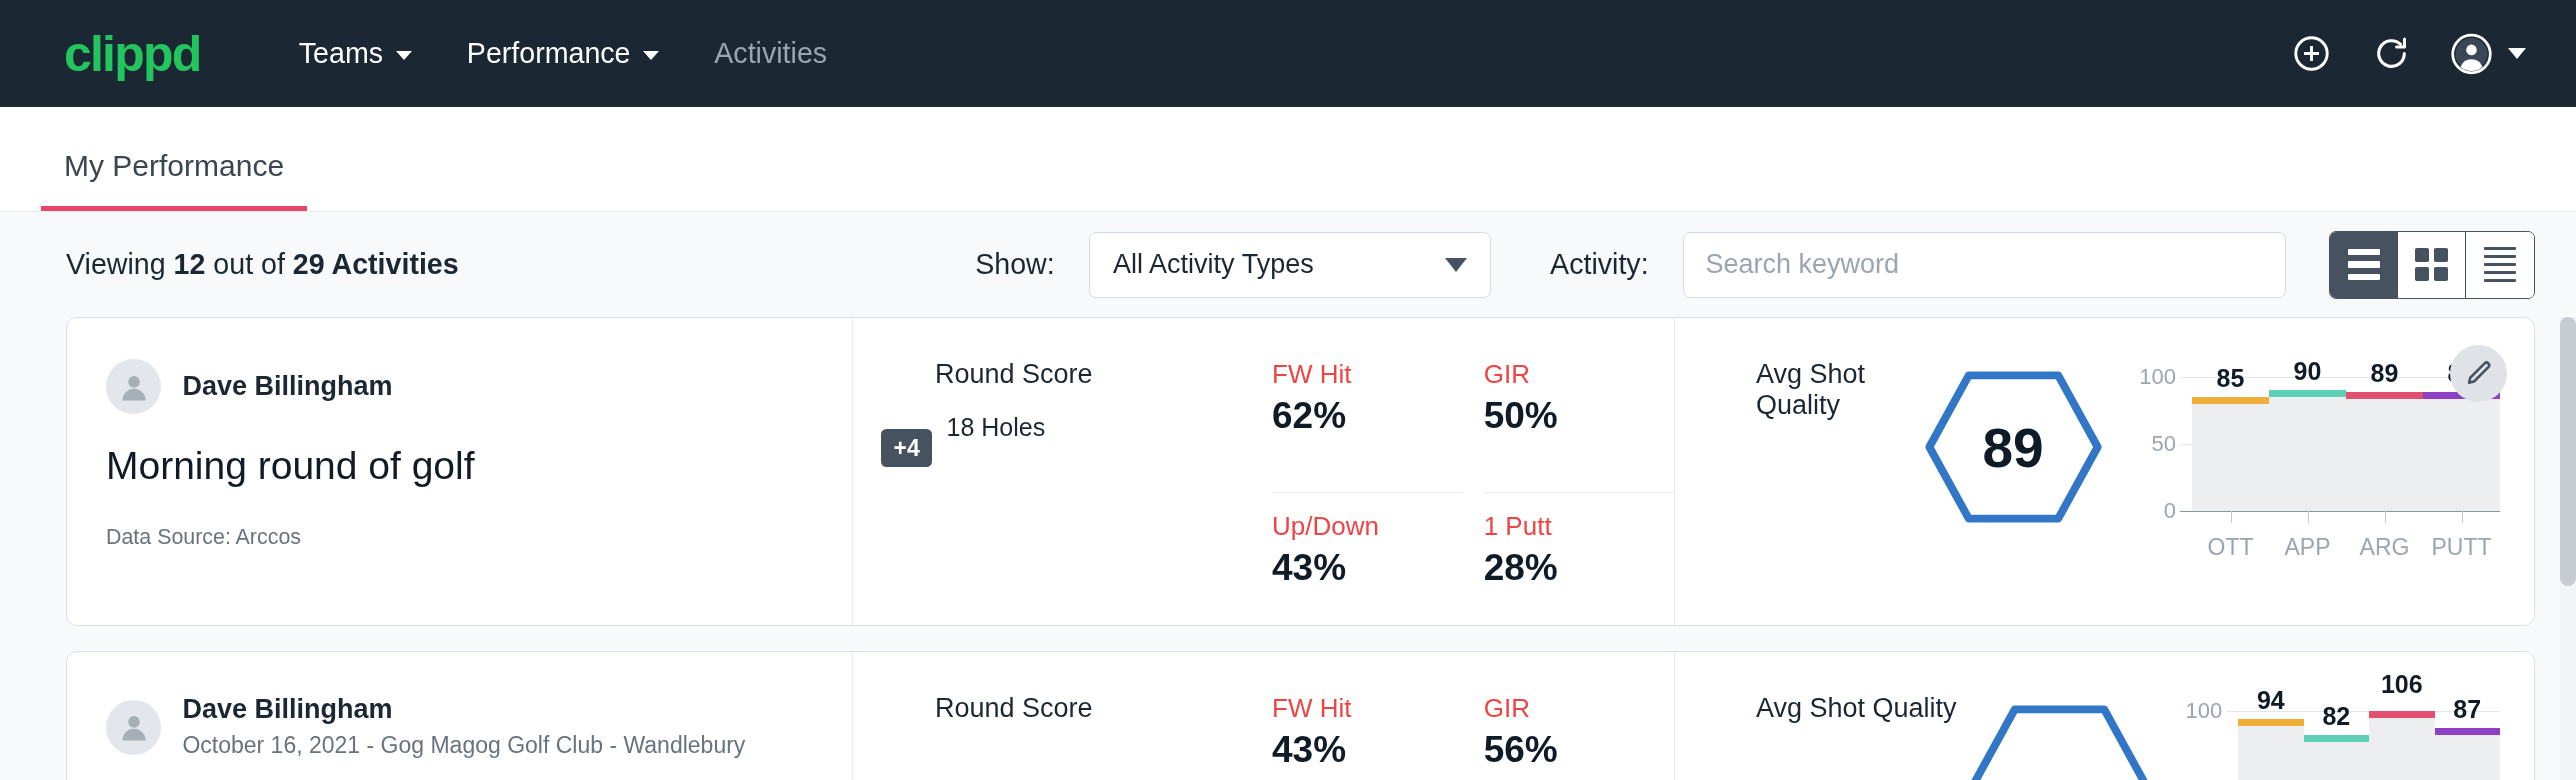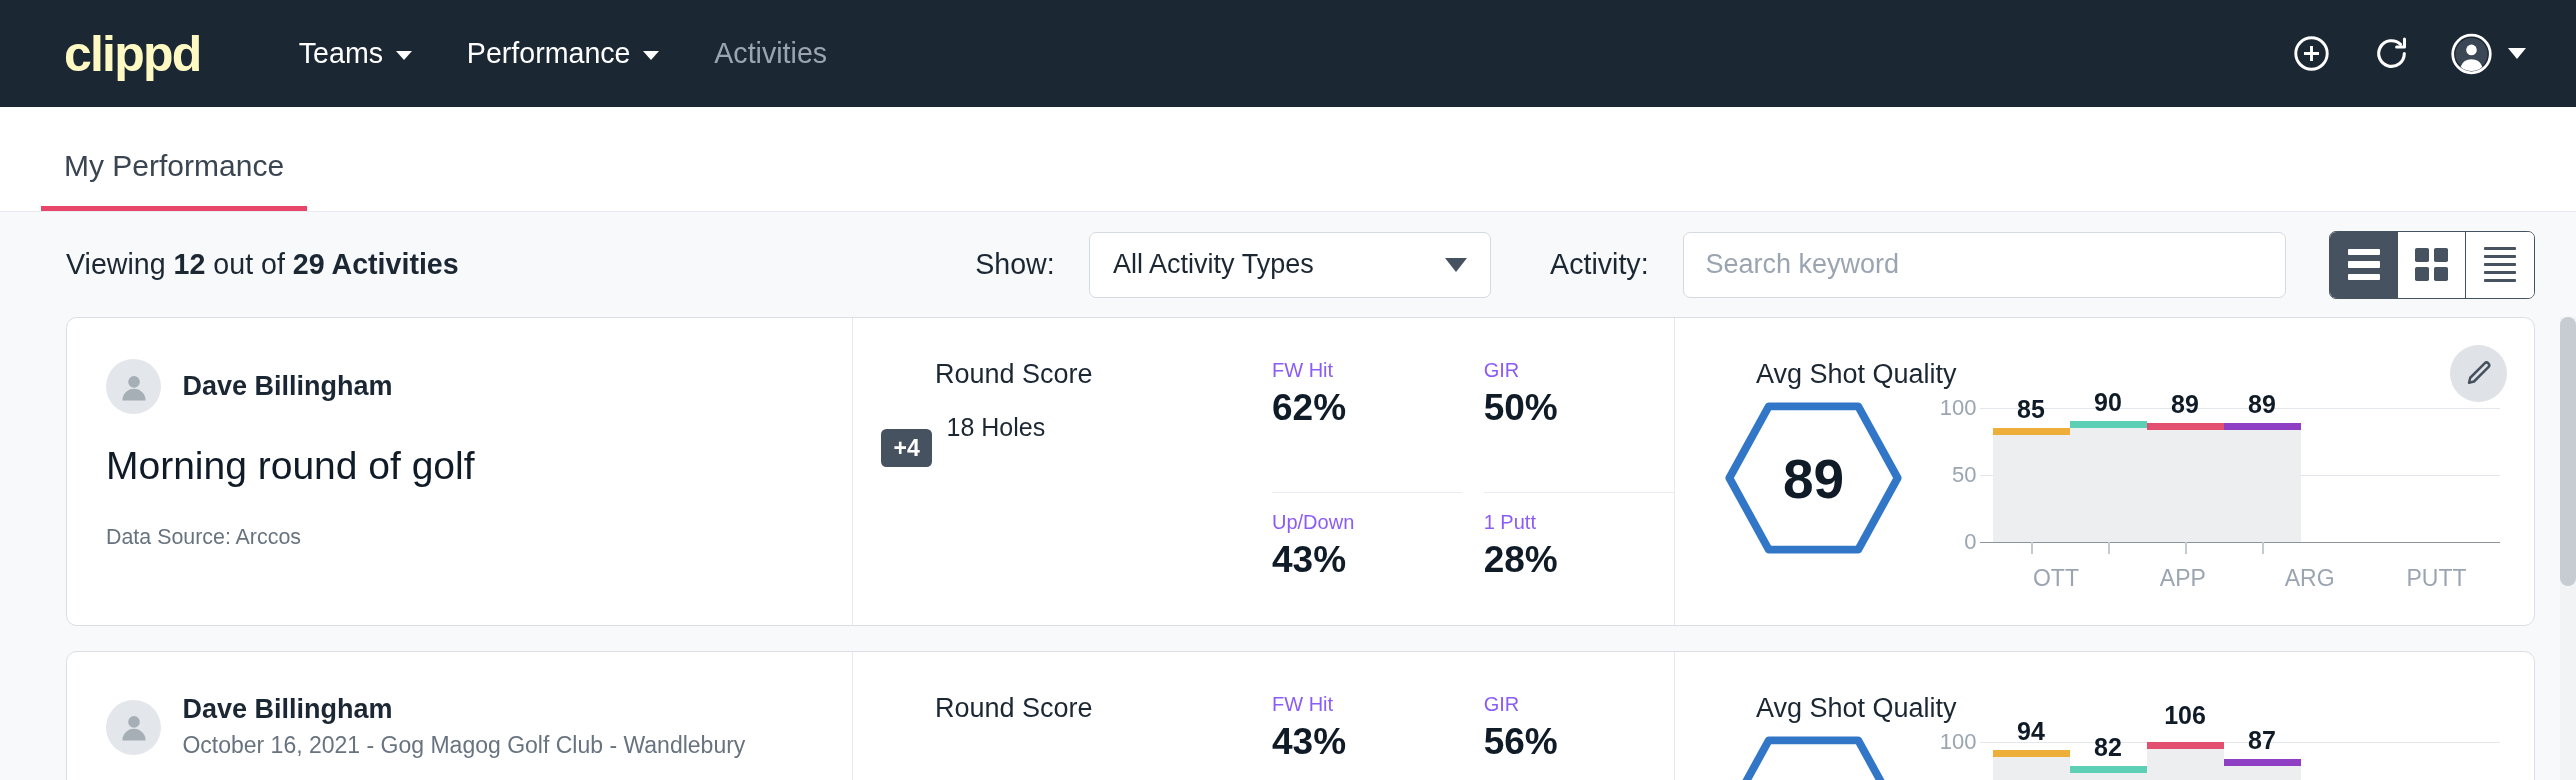--- a/index.html
+++ b/index.html
@@ -14,21 +14,21 @@
   .topnav {
     height: 107px;
     background: #1b2733;
     display: flex;
     align-items: center;
     padding: 0 50px 0 64px;
   }
   .logo {
     font-size: 50px;
     font-weight: 700;
-    color: #fef9c3;
+    color: #22c55e;
     letter-spacing: -1.8px;
     line-height: 1;
     margin-right: 77px;
     user-select: none;
   }
   .nav-items { display: flex; align-items: center; gap: 12.5px; }
   .nav-item {
     display: flex; align-items: center; gap: 12.5px;
     padding: 10.7px 21.4px;
     font-size: 28.6px;
@@ -215,29 +215,29 @@
     padding: 41px 0 0 0;
     flex-shrink: 0;
     display: grid;
     grid-template-columns: 1fr 1fr;
     grid-template-rows: auto auto;
     column-gap: 21.4px;
   }
   .stat { padding-right: 21.4px; }
   .stat.top { border-bottom: 0.9px solid #e8ebef; padding-bottom: 18px; }
   .stat.bot { padding-top: 18px; }
-  .stat-l { font-size: 20px; color: #8b5cf6; }
+  .stat-l { font-size: 26px; color: #ef4444; }
   .stat-v { font-size: 37px; font-weight: 700; color: #0f1b27; margin-top: 5.4px; }
 
   .col-quality {
     flex: 1;
     padding: 41px 0 0 36px;
     border-left: 0.9px solid #e4e9ed;
     display: flex;
-    flex-direction: column;
+    flex-direction: row;
   }
   .qualrow { display: flex; align-items: flex-start; margin-top: 5.4px; flex: 1; }
   .hexwrap { width: 205px; display: flex; align-items: center; justify-content: center; padding-top: 5.4px; }
   .hexnum {
     position: absolute;
     font-size: 55px; font-weight: 700; color: #0f1b27;
     left: 0; right: 0; text-align: center; top: 46px;
   }
   .hexbox { position: relative; width: 179px; height: 154px; }
 

